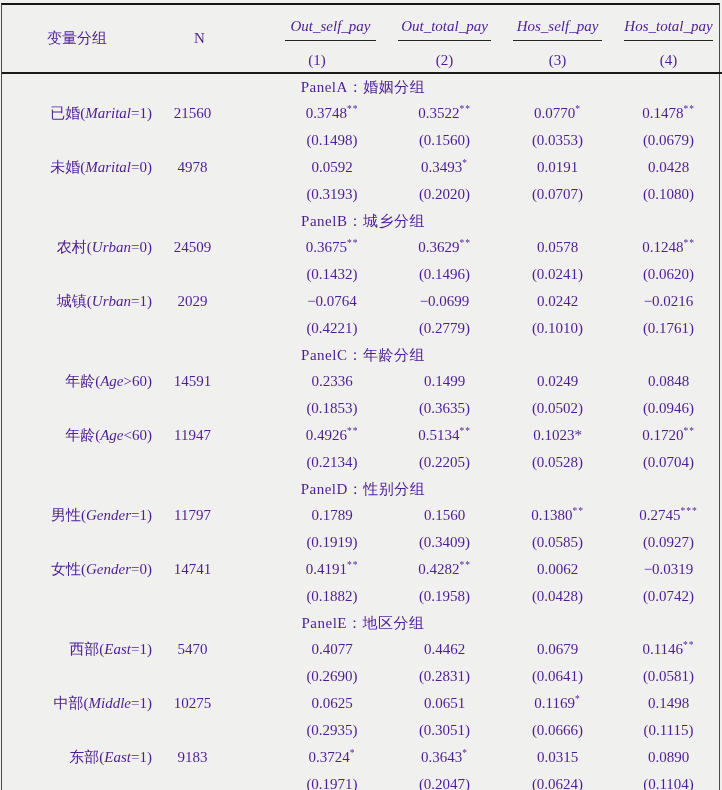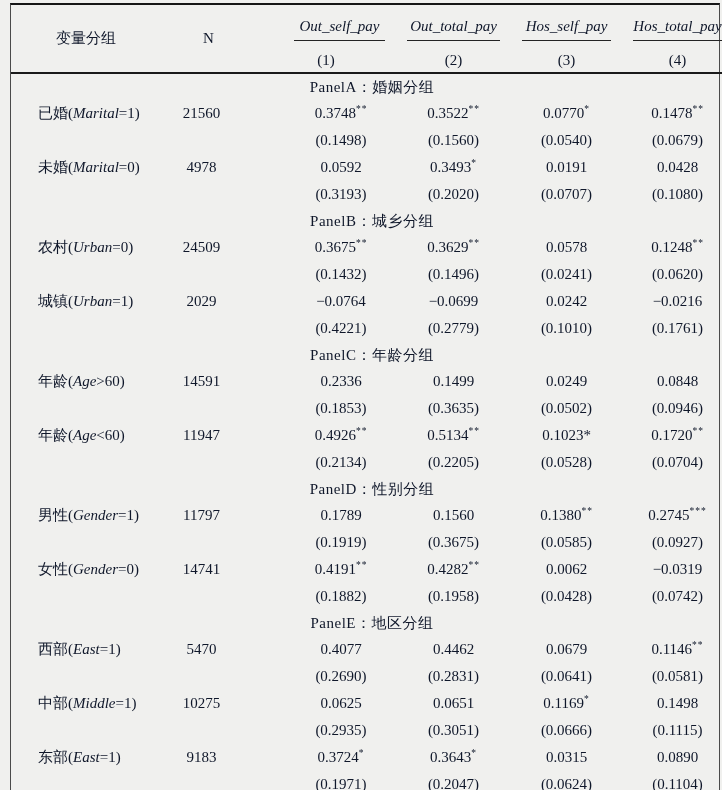--- a/index.html
+++ b/index.html
@@ -1,19 +1,19 @@
 <!DOCTYPE html>
 <html><head>
 <meta charset="utf-8">
 <style>
   html,body{margin:0;padding:0;background:#e7e7e5;}
   .sheet{
     width:722px;height:790px;box-sizing:border-box;overflow:hidden;
-    background:#f0f0ee;padding:3px 2px 0 10px;
-    font-family:"Liberation Serif","DejaVu Serif",serif;color:#0f172a;
+    background:#f0f0ee;padding:3px 2px 0 1px;
+    font-family:"Liberation Serif","DejaVu Serif",serif;color:#4c1d95;
   }
   .inner{
     box-sizing:border-box;min-height:786px;
     border-top:2px solid #161616;border-bottom:6px solid #0e0e0e;
     border-left:1px solid #4a4a4a;border-right:1px solid #4a4a4a;
   }
   table.reg{
     width:100%;border-collapse:collapse;table-layout:fixed;
     font-size:15px;line-height:1;
   }
@@ -31,21 +31,21 @@
     border-bottom:1.5px solid #242424;margin:8px 11px;padding:6px 0 6px;
     font-style:italic;
   }
   th.outcome.first .uline{margin-left:38px;}
   th.num-h{height:23px;border-bottom:2px solid #1a1a1a;}
   th.outcome.first + th ~ th{}
   tbody td{
     text-align:center;vertical-align:middle;height:27px;padding:0;
   }
   tr.panel-row td{height:26px;letter-spacing:0.5px;}
-  td.lbl{text-align:left;padding-left:27px;}
+  td.lbl{text-align:right;padding-left:27px;}
   td.lbl i,th i{font-style:italic;}
   td.nval{padding-right:14px;}
   td.v1{padding-left:30px;}
   sup.stars{font-size:9.5px;line-height:0;vertical-align:super;letter-spacing:1px;}
 </style>
 </head>
 <body>
 
 <div class="sheet">
   <div class="inner">
@@ -92,21 +92,21 @@
             <td class="v1">0.3748<sup class="stars">**</sup></td>
             <td>0.3522<sup class="stars">**</sup></td>
             <td>0.0770<sup class="stars">*</sup></td>
             <td>0.1478<sup class="stars">**</sup></td>
           </tr>
           <tr class="se-row">
             <td class="lbl"></td>
             <td class="nval"></td>
             <td class="v1">(0.1498)</td>
             <td>(0.1560)</td>
-            <td>(0.0540)</td>
+            <td>(0.0353)</td>
             <td>(0.0679)</td>
           </tr>
           <tr class="coef-row">
             <td class="lbl">未婚(<i>Marital</i>=0)</td>
             <td class="nval">4978</td>
             <td class="v1">0.0592</td>
             <td>0.3493<sup class="stars">*</sup></td>
             <td>0.0191</td>
             <td>0.0428</td>
           </tr>
@@ -196,21 +196,21 @@
             <td class="nval">11797</td>
             <td class="v1">0.1789</td>
             <td>0.1560</td>
             <td>0.1380<sup class="stars">**</sup></td>
             <td>0.2745<sup class="stars">***</sup></td>
           </tr>
           <tr class="se-row">
             <td class="lbl"></td>
             <td class="nval"></td>
             <td class="v1">(0.1919)</td>
-            <td>(0.3675)</td>
+            <td>(0.3409)</td>
             <td>(0.0585)</td>
             <td>(0.0927)</td>
           </tr>
           <tr class="coef-row">
             <td class="lbl">女性(<i>Gender</i>=0)</td>
             <td class="nval">14741</td>
             <td class="v1">0.4191<sup class="stars">**</sup></td>
             <td>0.4282<sup class="stars">**</sup></td>
             <td>0.0062</td>
             <td>−0.0319</td>

